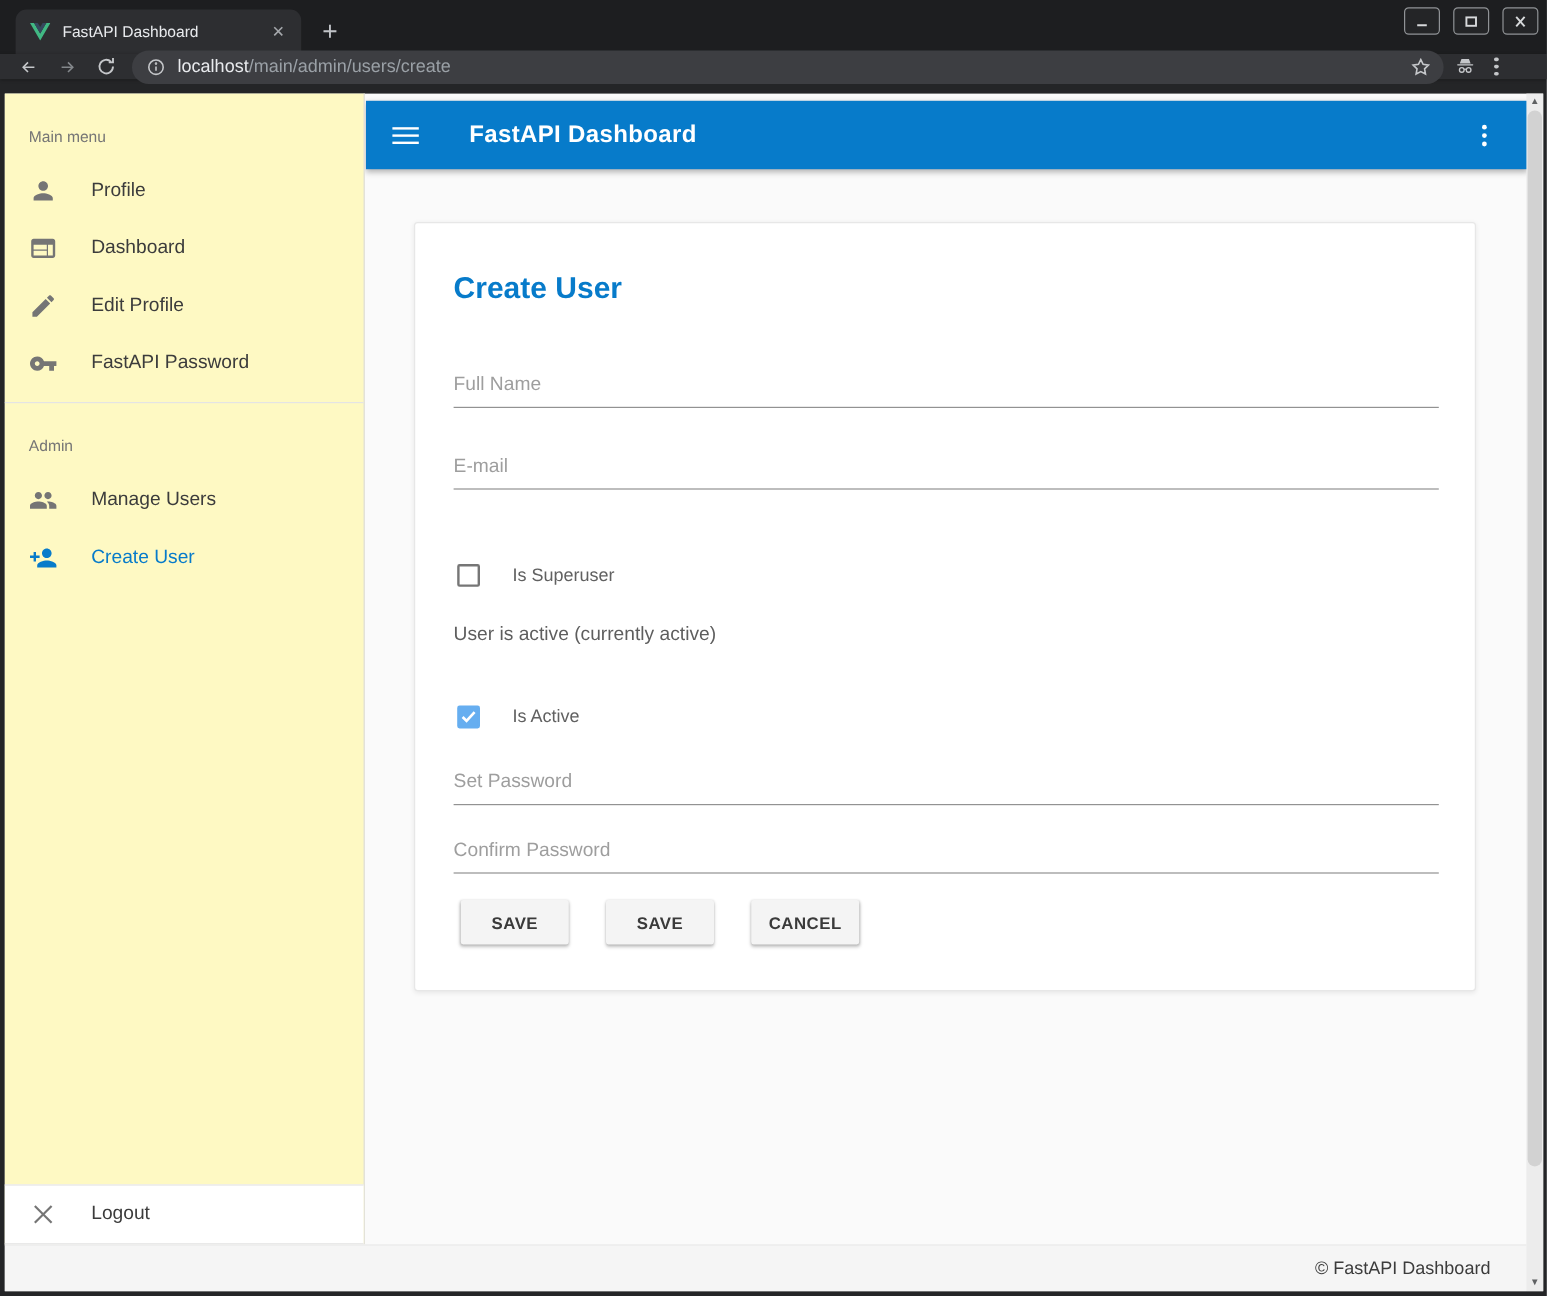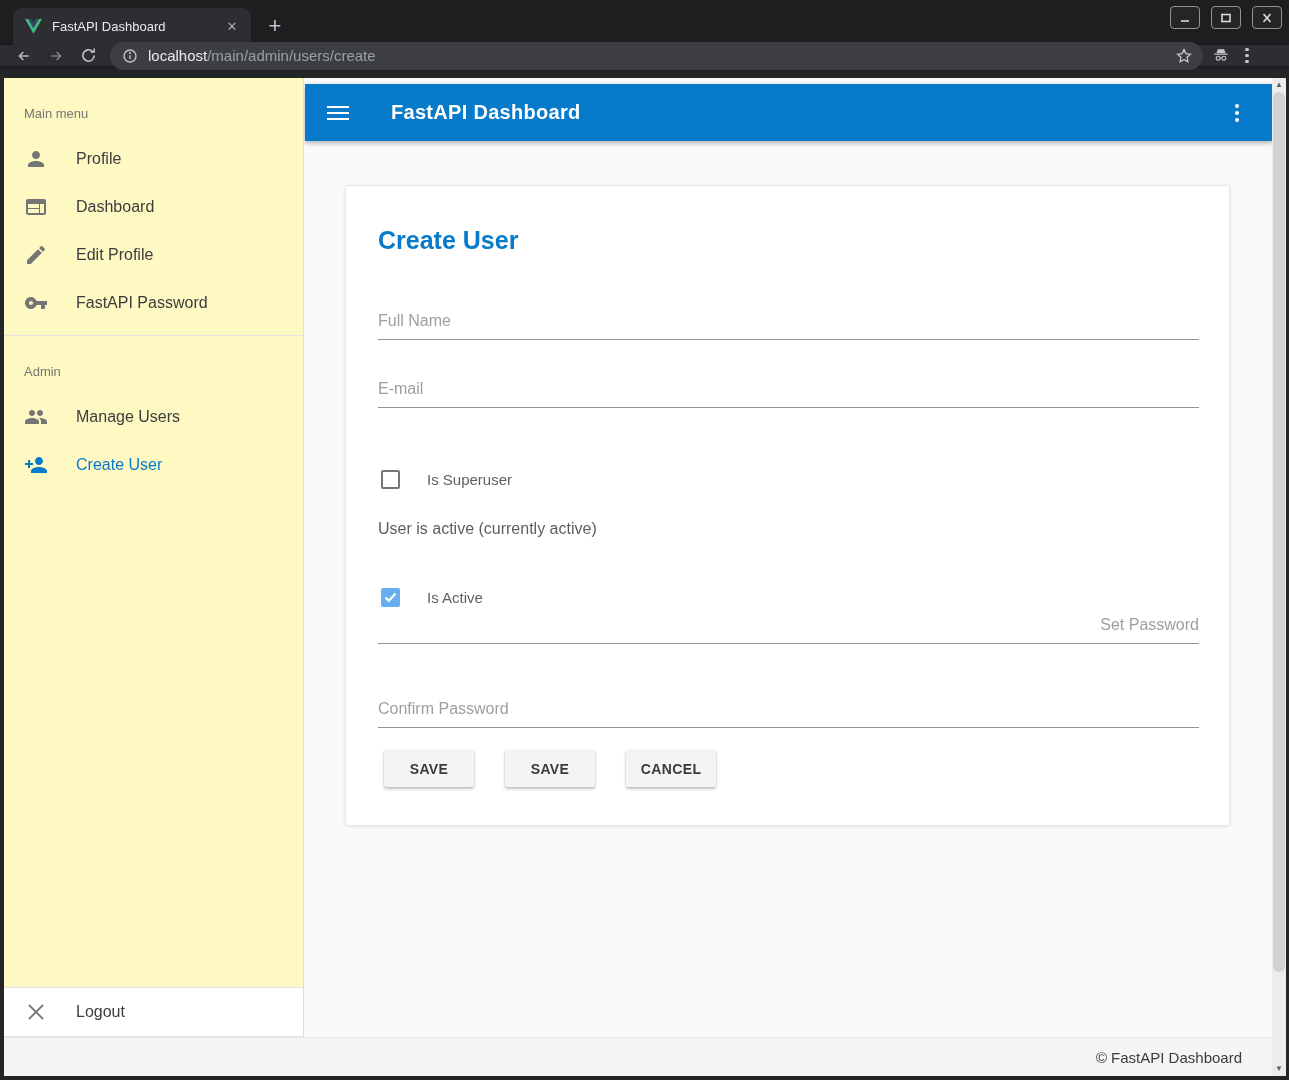--- a/index.html
+++ b/index.html
@@ -91,21 +91,21 @@
   .card-title { position:absolute; left:32px; top:40px; font-size:25px; color:#077bca; }
 
   .m-input {
     position:absolute; left:32px; width:821px; height:38px;
     border:none; border-bottom:1px solid #929292; background:transparent;
     font-family:"Liberation Sans", sans-serif; font-size:16px; color:#333; outline:none;
   }
   .m-input::placeholder { color:#9e9e9e; opacity:1; }
   #f-fullname { top:116px; }
   #f-email { top:184px; }
-  #f-setpw { top:420px;text-align:right; }
+  #f-setpw { top:447px; }
   #f-confirmpw { top:504px; }
 
   .hint { position:absolute; left:32px; font-size:16px; color:#5e5e5e; }
   #hint-superuser { top:242px; }
   #hint-active { top:334px; }
 
   .check-row { position:absolute; left:35px; display:flex; align-items:center; cursor:pointer; }
   #row-superuser { top:284px; }
   #row-active { top:366px;margin-top:36px; }
   .checkbox { width:19px; height:19px; border-radius:2px; display:flex; align-items:center; justify-content:center; }

